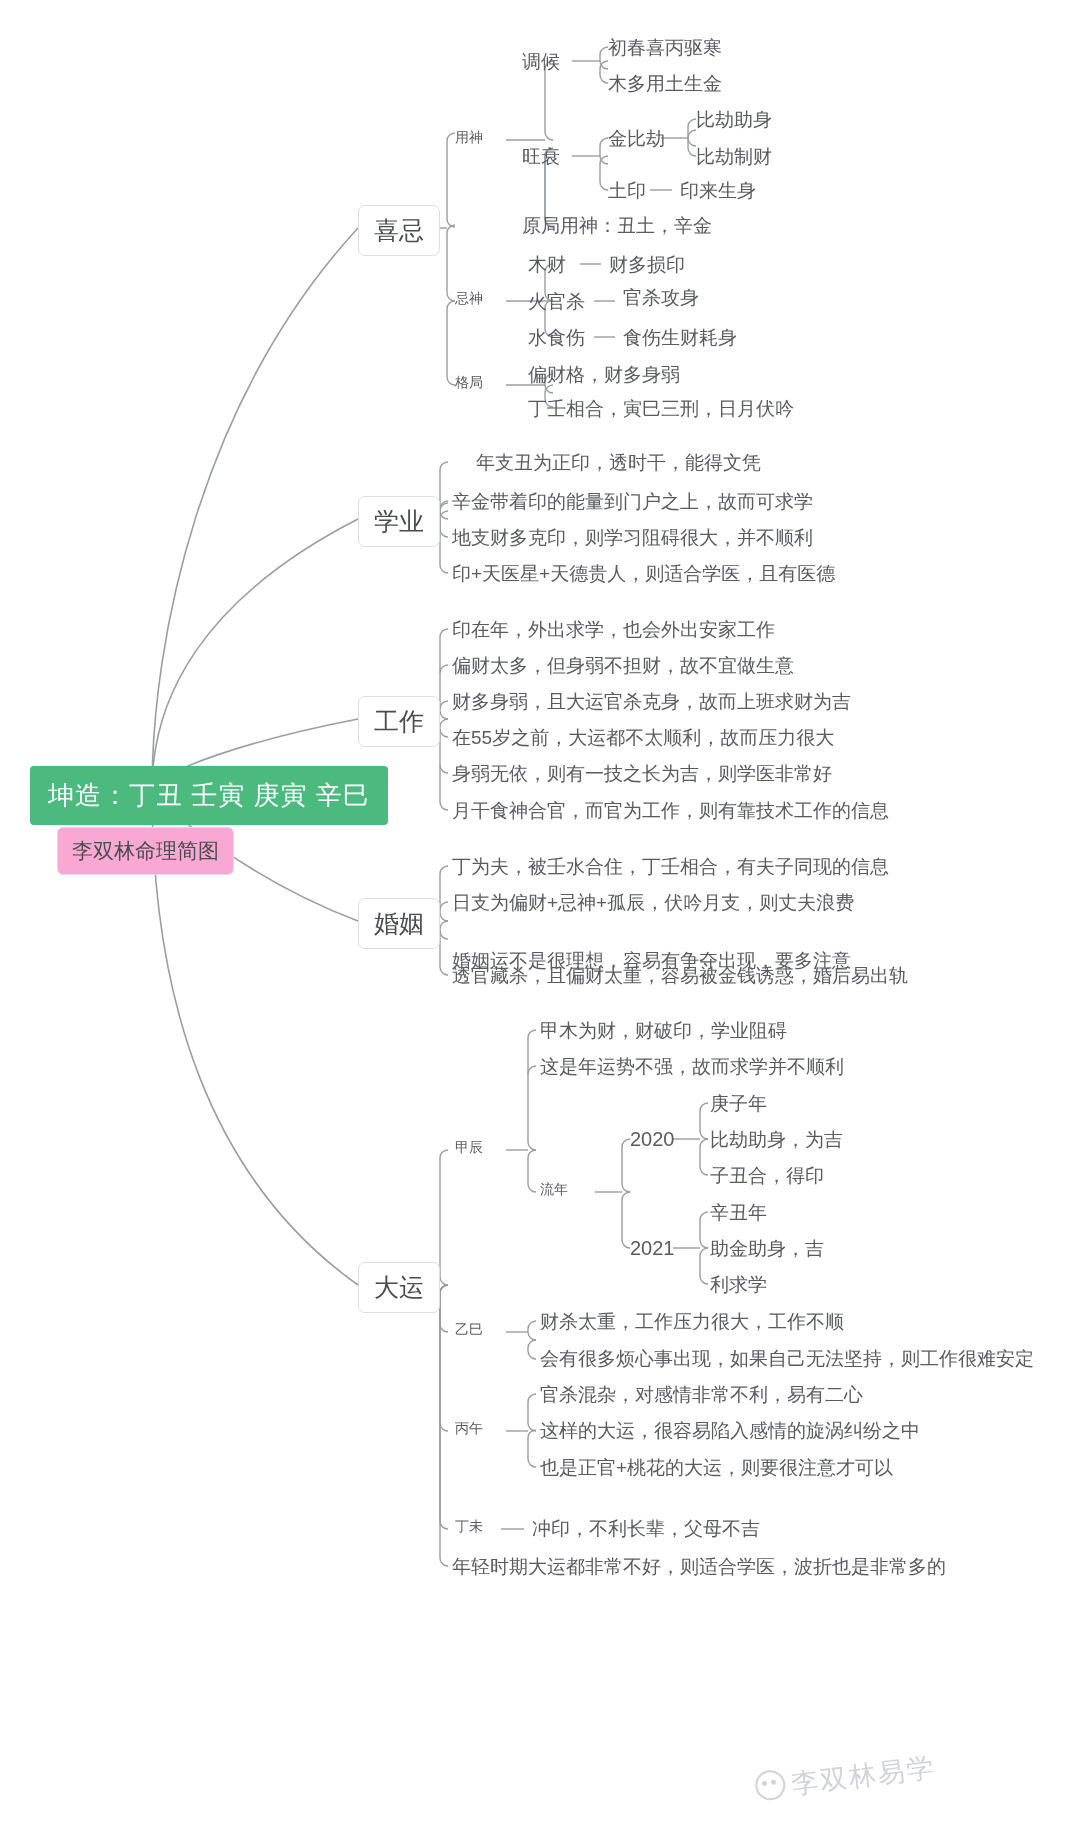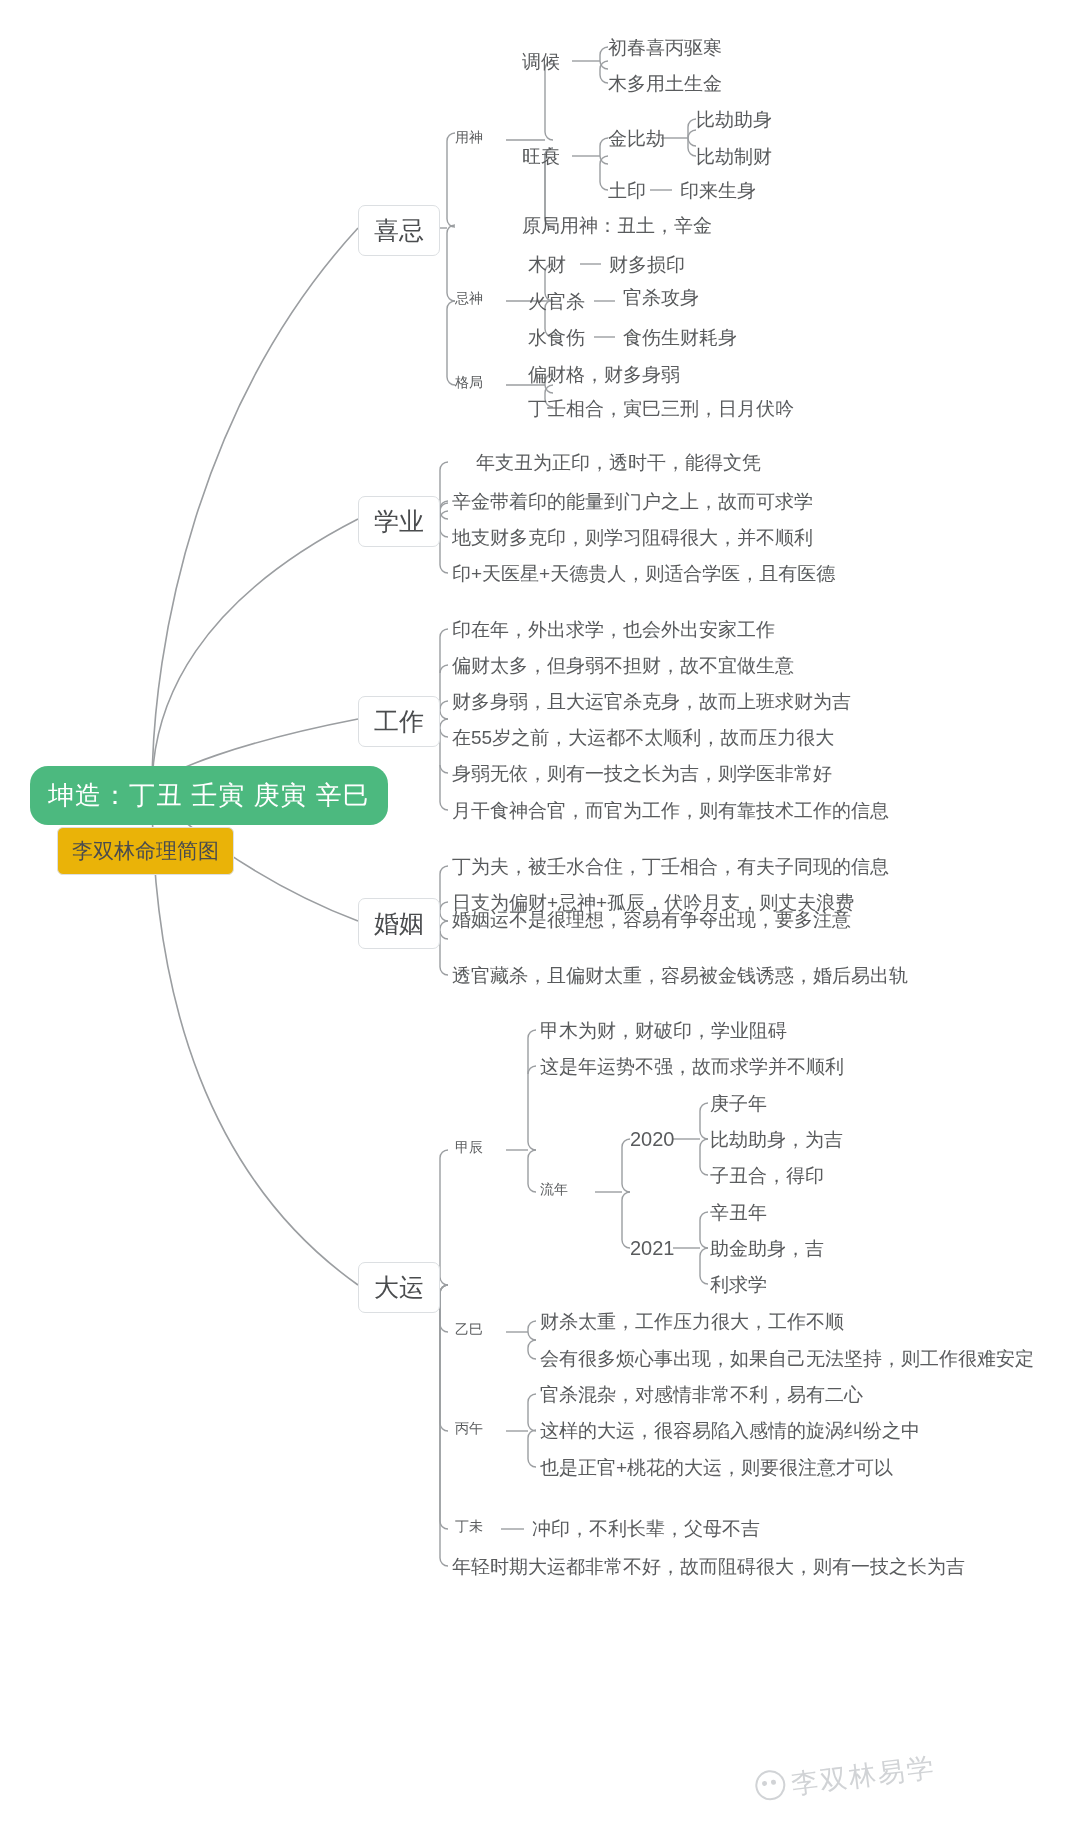--- a/index.html
+++ b/index.html
@@ -10,26 +10,26 @@
   }
   #canvas{position:absolute;inset:0;}
   svg#links{position:absolute;left:0;top:0;width:1080px;height:1844px;pointer-events:none;}
   svg#links path,svg#links line{fill:none;stroke:#9b9ea1;stroke-width:1.4;}
   svg#links path.thick{stroke-width:1.6;}
 
   .node{position:absolute;white-space:nowrap;}
 
   
   .root{
-    background:#4cb97f;color:#ffffff;border-radius:18px;
+    background:#4cb97f;color:#ffffff;border-radius:4px;
     padding:12px 18px;font-size:26px;letter-spacing:1px;
     box-shadow:none;
   }
   .subroot{
-    background:#eab308;border:1px solid #dcdfe2;border-radius:6px;
+    background:#f9a8d4;border:1px solid #dcdfe2;border-radius:6px;
     padding:9px 14px;font-size:21px;color:#4a4c4e;
   }
   
   .box{
     background:#ffffff;border:1px solid #dcdfe2;border-radius:7px;
     padding:8px 15px;font-size:25px;color:#4a4c4e;
   }
   
   .txt{font-size:19px;color:#595b5d;line-height:1;}
   .txt.lvl2{font-size:14px;}
@@ -197,30 +197,30 @@
   <div class="node txt" style="left:452px;top:620px;">印在年，外出求学，也会外出安家工作</div>
   <div class="node txt" style="left:452px;top:656px;">偏财太多，但身弱不担财，故不宜做生意</div>
   <div class="node txt" style="left:452px;top:692px;">财多身弱，且大运官杀克身，故而上班求财为吉</div>
   <div class="node txt" style="left:452px;top:728px;">在55岁之前，大运都不太顺利，故而压力很大</div>
   <div class="node txt" style="left:452px;top:764px;">身弱无依，则有一技之长为吉，则学医非常好</div>
   <div class="node txt" style="left:452px;top:801px;">月干食神合官，而官为工作，则有靠技术工作的信息</div>
 
   <div class="node box" style="left:358px;top:898px;">婚姻</div>
   <div class="node txt" style="left:452px;top:857px;">丁为夫，被壬水合住，丁壬相合，有夫子同现的信息</div>
   <div class="node txt" style="left:452px;top:893px;">日支为偏财+忌神+孤辰，伏吟月支，则丈夫浪费</div>
-  <div class="node txt" style="left:452px;top:910px;">婚姻运不是很理想，容易有争夺出现，要多注意</div>
+  <div class="node txt" style="left:452px;top:951px;">婚姻运不是很理想，容易有争夺出现，要多注意</div>
   <div class="node txt" style="left:452px;top:966px;">透官藏杀，且偏财太重，容易被金钱诱惑，婚后易出轨</div>
 
   <div class="node box" style="left:358px;top:1262px;">大运</div>
 
   <div class="node txt lvl2" style="left:455px;top:1140px;">甲辰</div>
   <div class="node txt lvl2" style="left:455px;top:1322px;">乙巳</div>
   <div class="node txt lvl2" style="left:455px;top:1421px;">丙午</div>
   <div class="node txt lvl2" style="left:455px;top:1519px;">丁未</div>
-  <div class="node txt" style="left:452px;top:1557px;">年轻时期大运都非常不好，故而阻碍很大，则有一技之长为吉</div>
+  <div class="node txt" style="left:452px;top:1557px;">年轻时期大运都非常不好，则适合学医，波折也是非常多的</div>
 
   <div class="node txt" style="left:540px;top:1021px;">甲木为财，财破印，学业阻碍</div>
   <div class="node txt" style="left:540px;top:1057px;">这是年运势不强，故而求学并不顺利</div>
   <div class="node txt lvl2" style="left:540px;top:1182px;">流年</div>
 
   <div class="node txt yr" style="left:630px;top:1129px;">2020</div>
   <div class="node txt yr" style="left:630px;top:1238px;">2021</div>
 
   <div class="node txt" style="left:710px;top:1094px;">庚子年</div>
   <div class="node txt" style="left:710px;top:1130px;">比劫助身，为吉</div>

